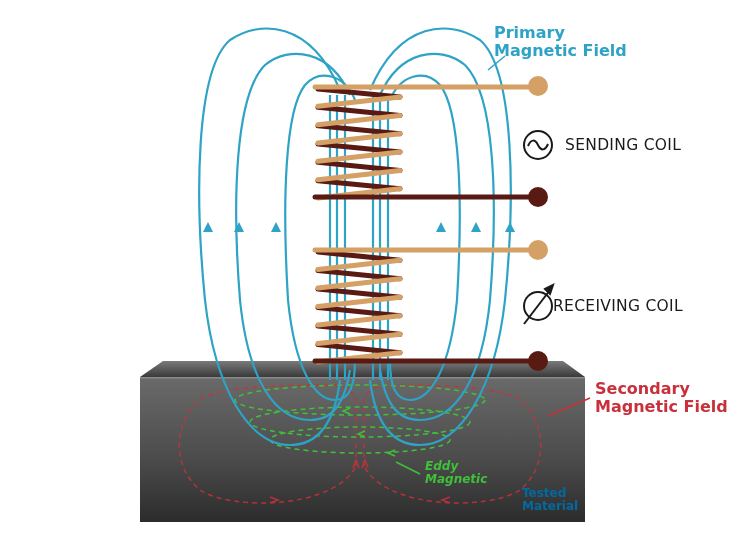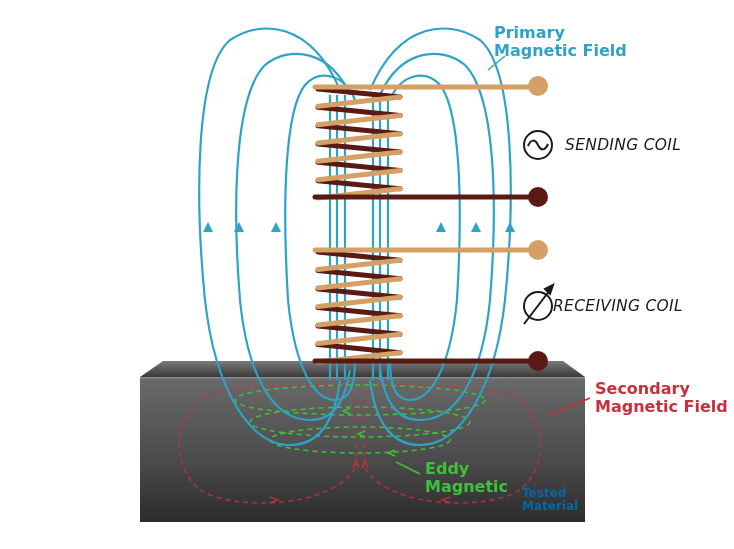--- a/index.html
+++ b/index.html
@@ -1,23 +1,23 @@
 <!DOCTYPE html>
 <html><head>
 <meta charset="utf-8">
 <style>
   html, body { margin: 0; padding: 0; background: #ffffff; }
   body { width: 734px; height: 549px; overflow: hidden; position: relative; font-family: "Liberation Sans", sans-serif; }
   #stage { position: absolute; left: 0; top: 0; width: 734px; height: 549px; }
   .lbl { position: absolute; font-family: "DejaVu Sans", sans-serif; font-weight: bold; line-height: 1.12; }
   .lbl-primary { left: 494px; top: 24px; color: #2ea3c6; font-size: 16px; }
   .lbl-secondary { left: 595px; top: 380px; color: #c8313b; font-size: 16px; }
-  .lbl-eddy { left: 425px; top: 460px; color: #3fc13a; font-size: 16px; }
+  .lbl-eddy { left: 425px; top: 460px; color: #3fc13a; font-size: 12px; font-style: italic; }
   .lbl-tested { left: 522px; top: 487px; color: #0369a1; font-size: 12px; }
-  .lbl-coil { position: absolute; font-family: "DejaVu Sans", sans-serif; font-size: 15.5px; color: #1a1a1a; letter-spacing: 0.3px; font-style: italic; }
+  .lbl-coil { position: absolute; font-family: "DejaVu Sans", sans-serif; font-size: 15.5px; color: #1a1a1a; letter-spacing: 0.3px; }
   .lbl-sending { left: 565px; top: 136px; }
   .lbl-receiving { left: 553px; top: 297px; }
 </style>
 </head>
 <body>
 
 <svg id="stage" width="734" height="549" viewBox="0 0 734 549" xmlns="http://www.w3.org/2000/svg">
   <defs>
     <linearGradient id="frontGrad" x1="0" y1="0" x2="0" y2="1">
       <stop offset="0" stop-color="#6a6a6a"></stop>

